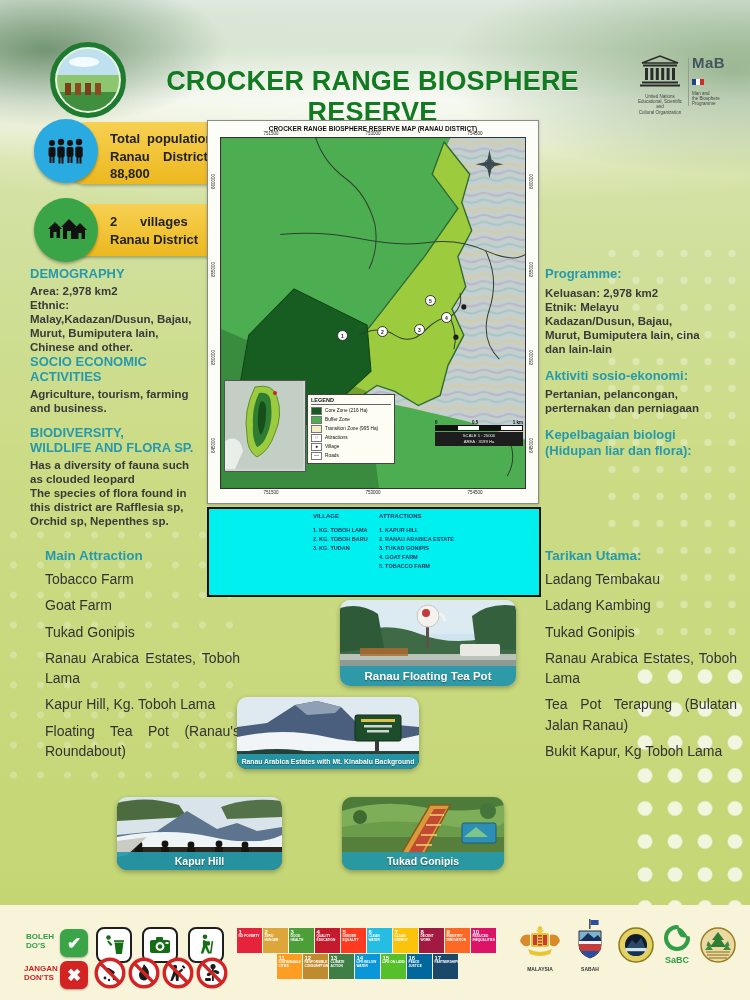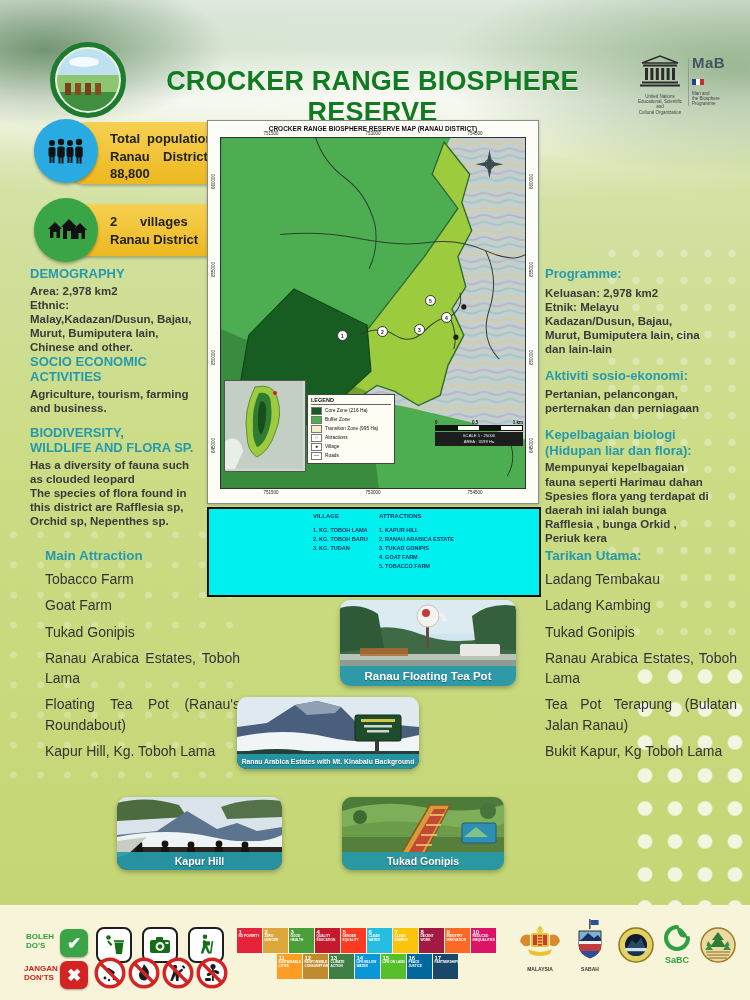--- a/index.html
+++ b/index.html
@@ -335,45 +335,39 @@
     <div class="sec-body pre" style="margin-top:4px;">Keluasan: 2,978 km2
 Etnik: Melayu
 Kadazan/Dusun, Bajau,
 Murut, Bumiputera lain, cina
 dan lain-lain</div>
     <div class="sec-title" style="margin-top:12px;">Aktiviti sosio-ekonomi:</div>
     <div class="sec-body pre" style="margin-top:4px;">Pertanian, pelancongan,
 perternakan dan perniagaan</div>
     <div class="sec-title pre" style="margin-top:12px;">Kepelbagaian biologi
 (Hidupan liar dan flora):</div>
-    <div class="sec-body pre" style="margin-top:2px;">Mempunyai kepelbagaian
-fauna seperti Harimau dahan
-Spesies flora yang terdapat di
-daerah ini ialah bunga
-Rafflesia , bunga Orkid ,
-Periuk kera</div>
   </div>
 
   <div class="abs cyan-box">
     <div class="tbl-h" style="left:104px;">VILLAGE</div>
     <div class="tbl-h" style="left:170px;">ATTRACTIONS</div>
     <div class="tbl-list pre" style="left:104px;"><div>1. KG. TOBOH LAMA</div><div>2. KG. TOBOH BARU</div><div>3. KG. TUDAN</div></div>
     <div class="tbl-list pre" style="left:170px;"><div>1. KAPUR HILL</div><div>2. RANAU ARABICA ESTATE</div><div>3. TUKAD GONIPIS</div><div>4. GOAT FARM</div><div>5. TOBACCO FARM</div></div>
   </div>
 
   <div class="abs" style="left:45px;top:548px;width:195px;">
     <div class="attr-title">Main Attraction</div>
     <ul class="plain attr-list">
 
     <li>Tobacco Farm</li>
         <li>Goat Farm</li>
         <li>Tukad Gonipis</li>
         <li>Ranau Arabica Estates, Toboh Lama</li>
+        <li>Kapur Hill, Kg. Toboh Lama</li>
         <li>Floating Tea Pot (Ranau's Roundabout)</li>
-        <li>Kapur Hill, Kg. Toboh Lama</li>
       </ul>
   </div>
 
   <div class="abs" style="left:545px;top:548px;width:192px;">
     <div class="attr-title">Tarikan Utama:</div>
     <ul class="plain attr-list">
 
     <li>Ladang Tembakau</li>
         <li>Ladang Kambing</li>
         <li>Tukad Gonipis</li>

